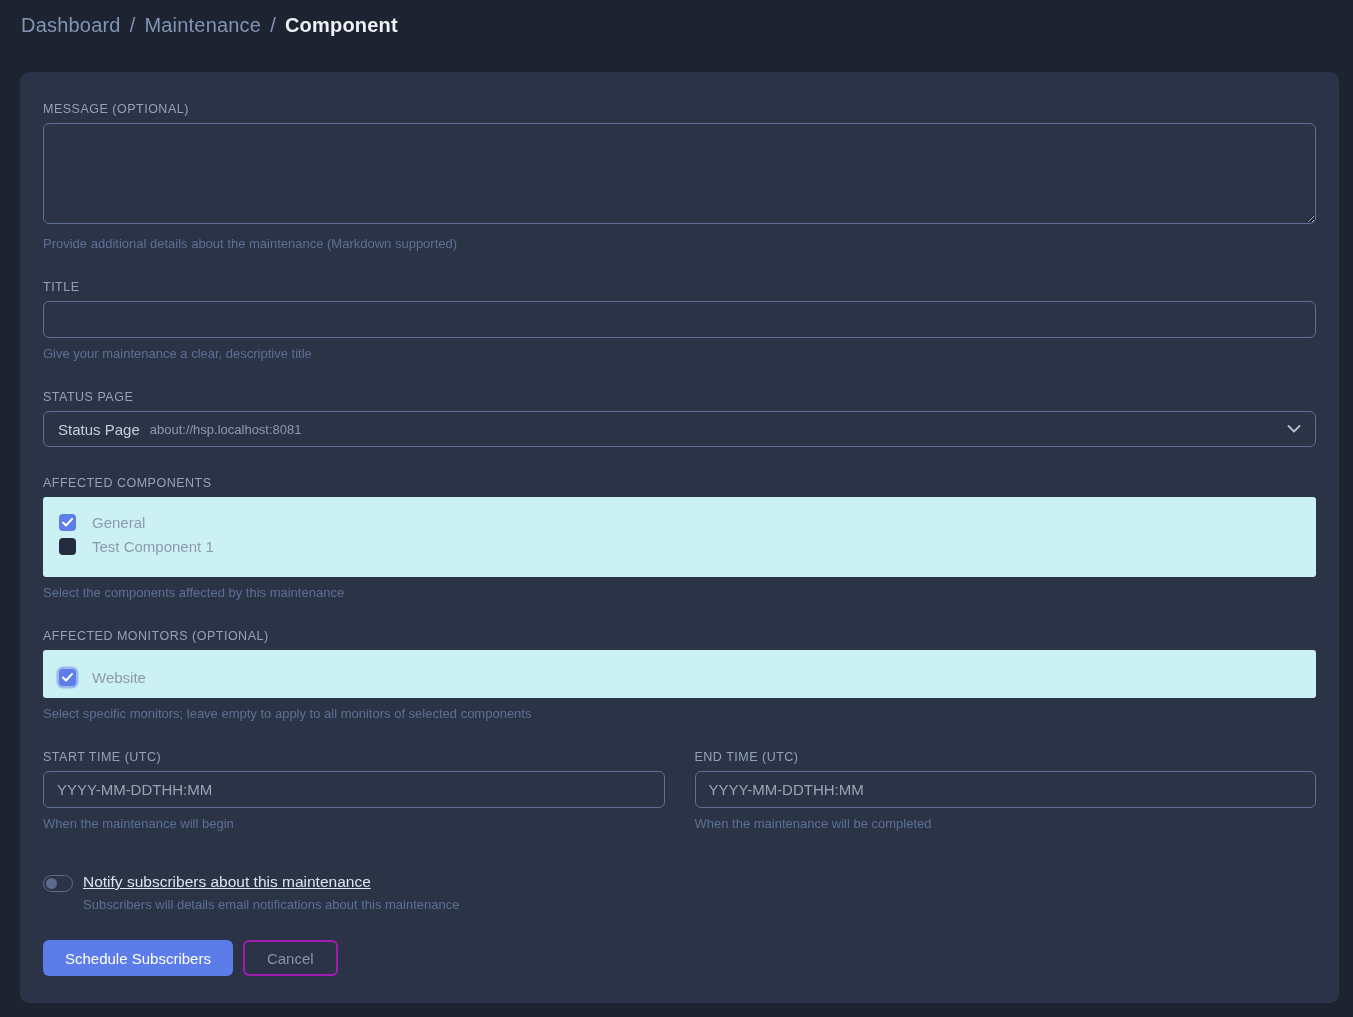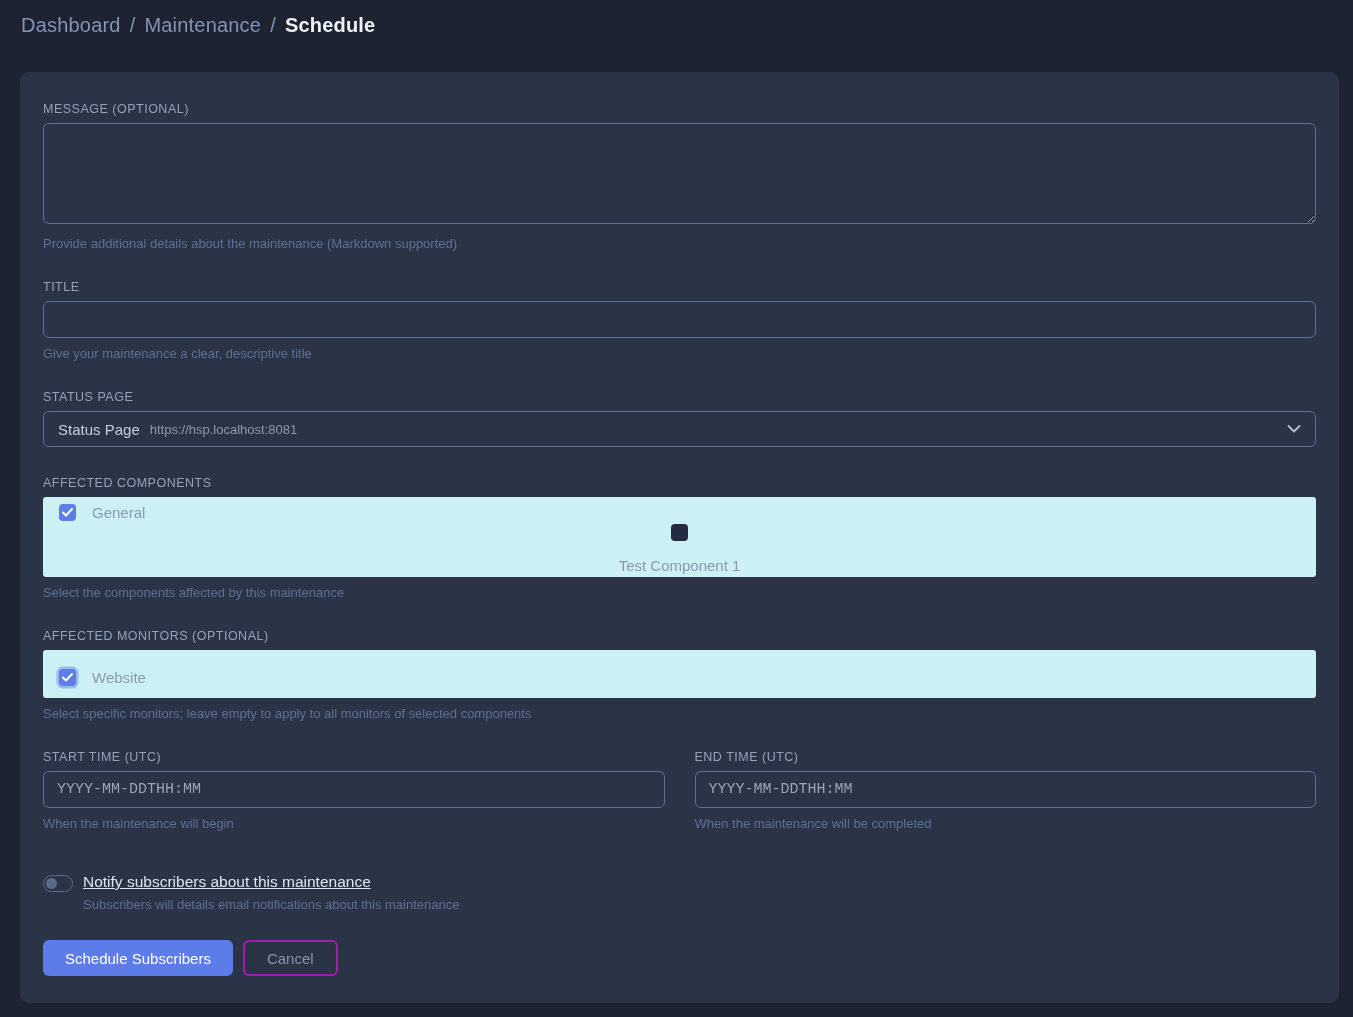--- a/index.html
+++ b/index.html
@@ -51,21 +51,21 @@
   .text-input {
     width: 100%;
     height: 37px;
     background: transparent;
     border: 1px solid #5d6f96;
     border-radius: 6px;
     color: #dde4ee;
     font-size: 15px;
     padding: 0 13px;
     outline: none;
-    font-family: Liberation Mono, monospace;
+    font-family: Liberation Sans, sans-serif;
   }
   .text-input::placeholder { color: #99a4b6; opacity: 1; }
 
   textarea.text-area {
     width: 100%;
     height: 101px;
     background: transparent;
     border: 1px solid #5d6f96;
     border-radius: 6px;
     color: #dde4ee;
@@ -93,31 +93,31 @@
     position: absolute;
     right: 14px; top: 50%;
     transform: translateY(-50%);
     display: flex; align-items: center;
   }
 
   
   .listbox {
     background: #cbf1f5;
     border-radius: 3px;
-    padding: 3px 16px 13px 16px;
+    padding: 13px 16px 13px 16px;
   }
   .listbox.single { padding: 15px 16px; }
   .option {
     display: flex;
     align-items: center;
     gap: 16px;
     height: 24px;
     cursor: pointer;
   }
-  .option + .option { margin-top: 0px; flex-direction: column; }
+  .option + .option { margin-top: 0px; }
   .checkbox {
     width: 17px; height: 17px;
     border-radius: 4px;
     background: #232c3e;
     display: inline-flex;
     align-items: center;
     justify-content: center;
     flex: 0 0 auto;
   }
   .checkbox svg { display: none; }
@@ -178,21 +178,21 @@
 </style>
 </head>
 <body>
 
 <div class="topbar">
   <div class="breadcrumb">
     <span class="crumb link">Dashboard</span>
     <span class="sep">/</span>
     <span class="crumb link">Maintenance</span>
     <span class="sep">/</span>
-    <span class="crumb current">Schedule</span>
+    <span class="crumb current">Component</span>
   </div>
 </div>
 
 <div class="card">
 
   <div class="form-group">
     <label class="field-label">MESSAGE (OPTIONAL)</label>
     <textarea class="text-area" style=""></textarea>
     <div class="helper">Provide additional details about the maintenance (Markdown supported)</div>
   </div>
@@ -200,21 +200,21 @@
   <div class="form-group">
     <label class="field-label">TITLE</label>
     <input class="text-input" type="text" value="" style="">
     <div class="helper">Give your maintenance a clear, descriptive title</div>
   </div>
 
   <div class="form-group">
     <label class="field-label">STATUS PAGE</label>
     <div class="select">
       <span class="sel-name">Status Page</span>
-      <span class="sel-url">https://hsp.localhost:8081</span>
+      <span class="sel-url">about://hsp.localhost:8081</span>
       <span class="chevron">
         <svg width="14" height="9" viewBox="0 0 14 9">
             <path d="M1.5 1.5 L7 7 L12.5 1.5" fill="none" stroke="#b7c0cf" stroke-width="1.8" stroke-linecap="round" stroke-linejoin="round"></path>
           </svg>
       </span>
     </div>
   </div>
 
   <div class="form-group">
     <label class="field-label">AFFECTED COMPONENTS</label>

